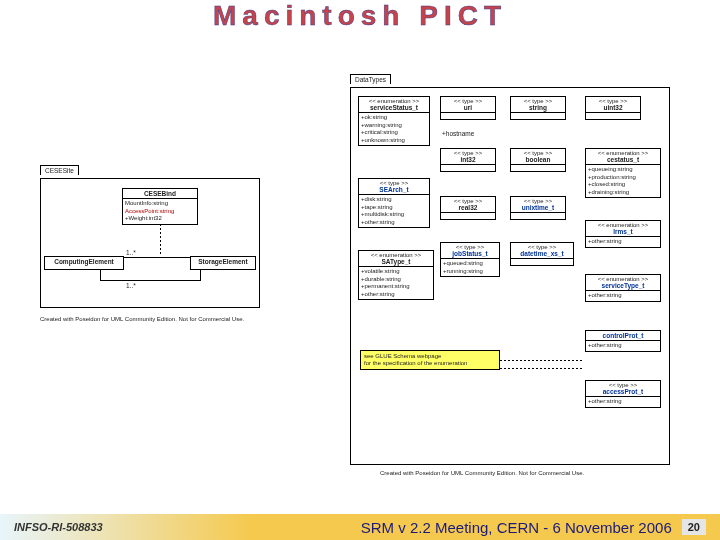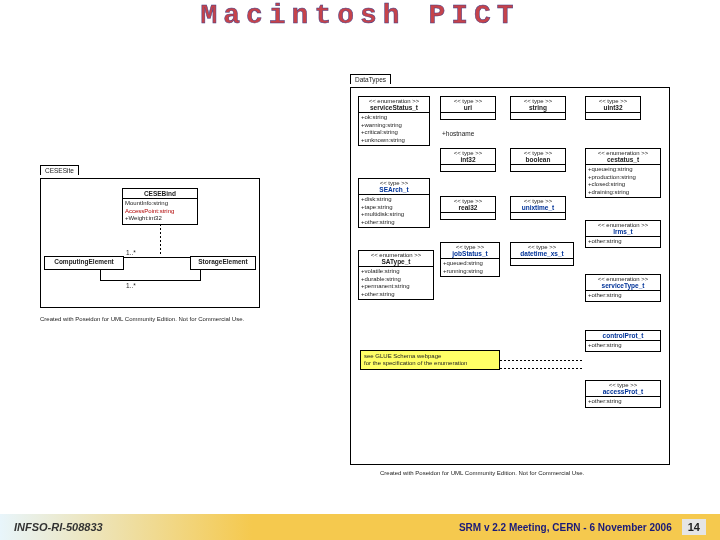--- a/index.html
+++ b/index.html
@@ -12,21 +12,21 @@
     overflow: hidden;
   }
 
   
   .title-overlay {
     position: absolute;
     top: 2px;
     left: 0;
     width: 100%;
     text-align: center;
-    font-family: Liberation Mono, monospace;
+    font-family: Liberation Sans, sans-serif;
     font-weight: bold;
     font-size: 28px;
     letter-spacing: 6px;
     color: #c6434b;
     -webkit-text-stroke: 0.5px #3a3e8a;
     line-height: 1.0;
     pointer-events: none;
     z-index: 5;
   }
 
@@ -38,21 +38,21 @@
     right: 0;
     height: 26px;
     background: linear-gradient(to right, #e8f5fb 0%, #f5c94e 35%, #f5c94e 100%);
     display: flex;
     align-items: center;
     padding: 0 14px;
     font-size: 11px;
   }
   .footer .left { flex: 0 0 auto; color: #333; font-weight: bold; font-style: italic; }
   .footer .spacer { flex: 1; }
-  .footer .right { font-weight: bold; color: #1a1a7a; font-size: 10px; }
+  .footer .right { font-weight: normal; color: #1a1a7a; font-size: 15px; }
   .footer .pagenum {
     margin-left: 10px;
     display: inline-block;
     background: #e5e5e5;
     color: #222;
     padding: 2px 6px;
     font-weight: bold;
     font-size: 11px;
   }
 
@@ -349,14 +349,14 @@
   <div class="edge" style="left:460px; top:308px; width:84px; height:1px; background:repeating-linear-gradient(90deg,#000,#000 2px,transparent 2px,transparent 4px);"></div>
 
   <div class="label" style="left:340px; top:410px; font-size:6px;">Created with Poseidon for UML Community Edition. Not for Commercial Use.</div>
 
 </div>
 
 <div class="footer">
   <span class="left">INFSO-RI-508833</span>
   <span class="spacer"></span>
   <span class="right">SRM v 2.2 Meeting, CERN - 6 November 2006</span>
-  <span class="pagenum">14</span>
+  <span class="pagenum">20</span>
 </div>
 
 </body></html>

